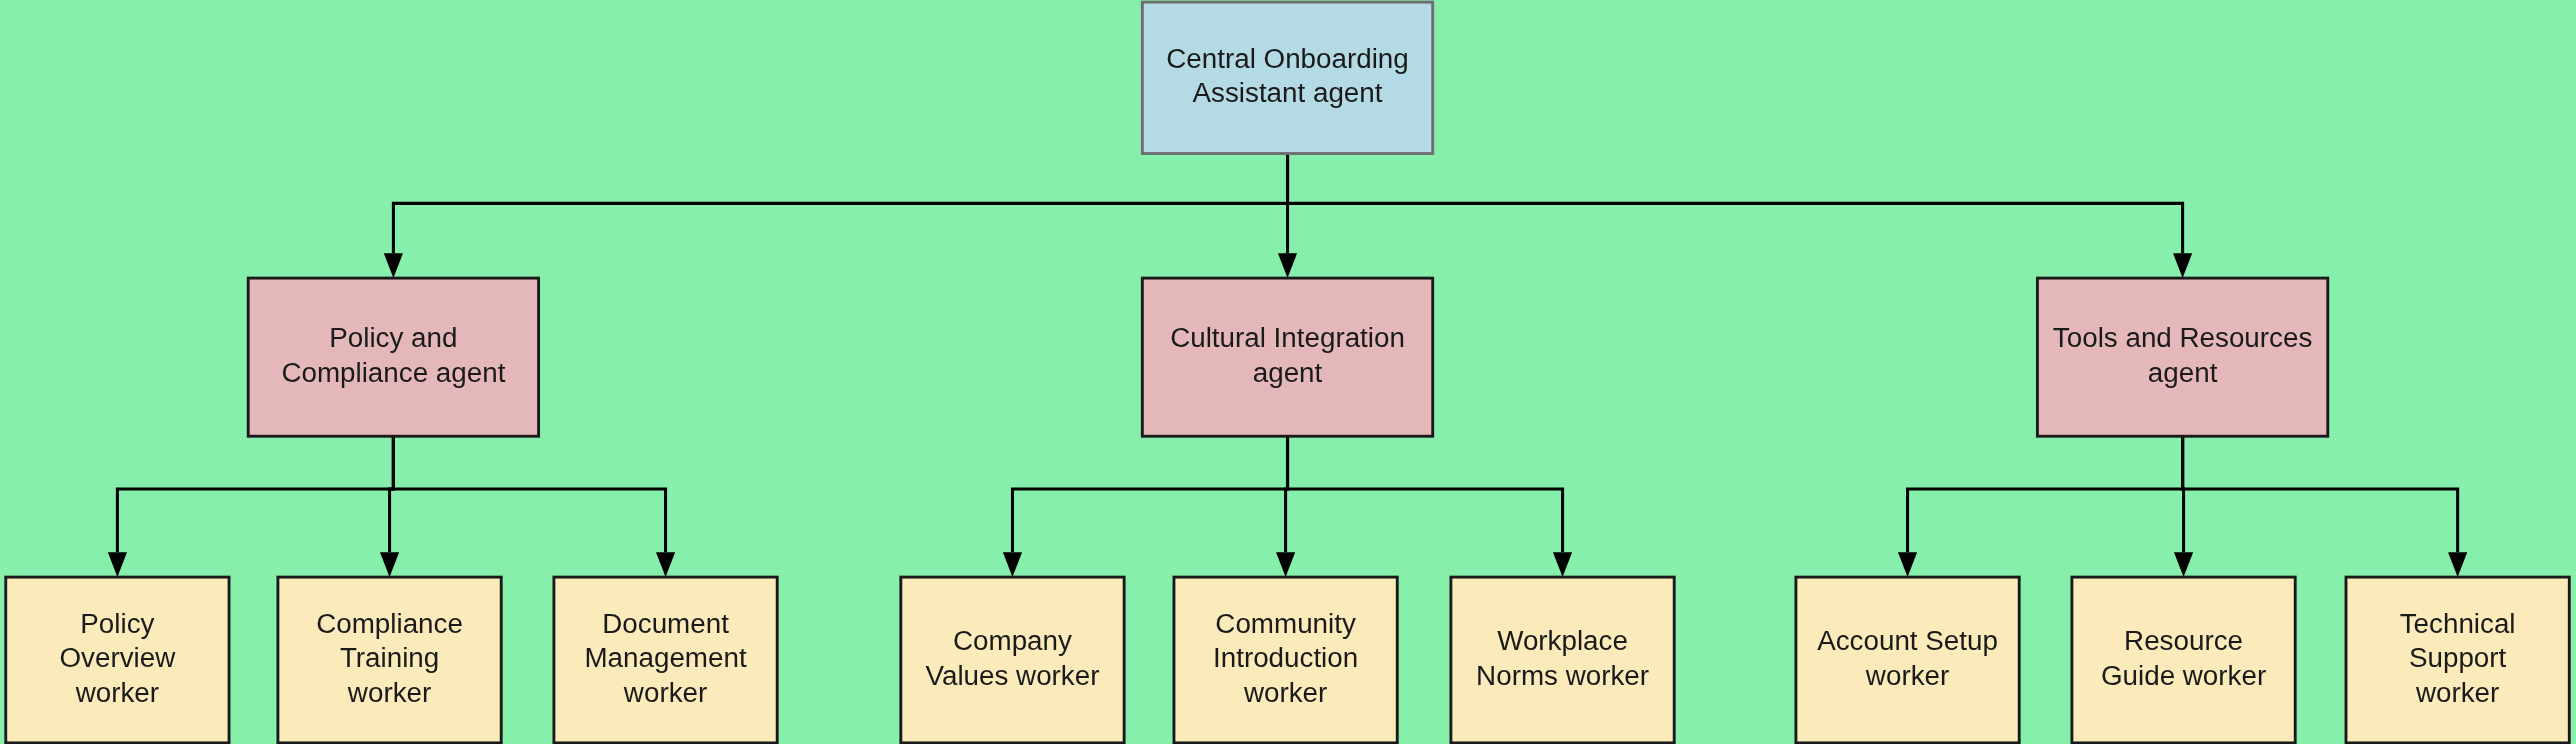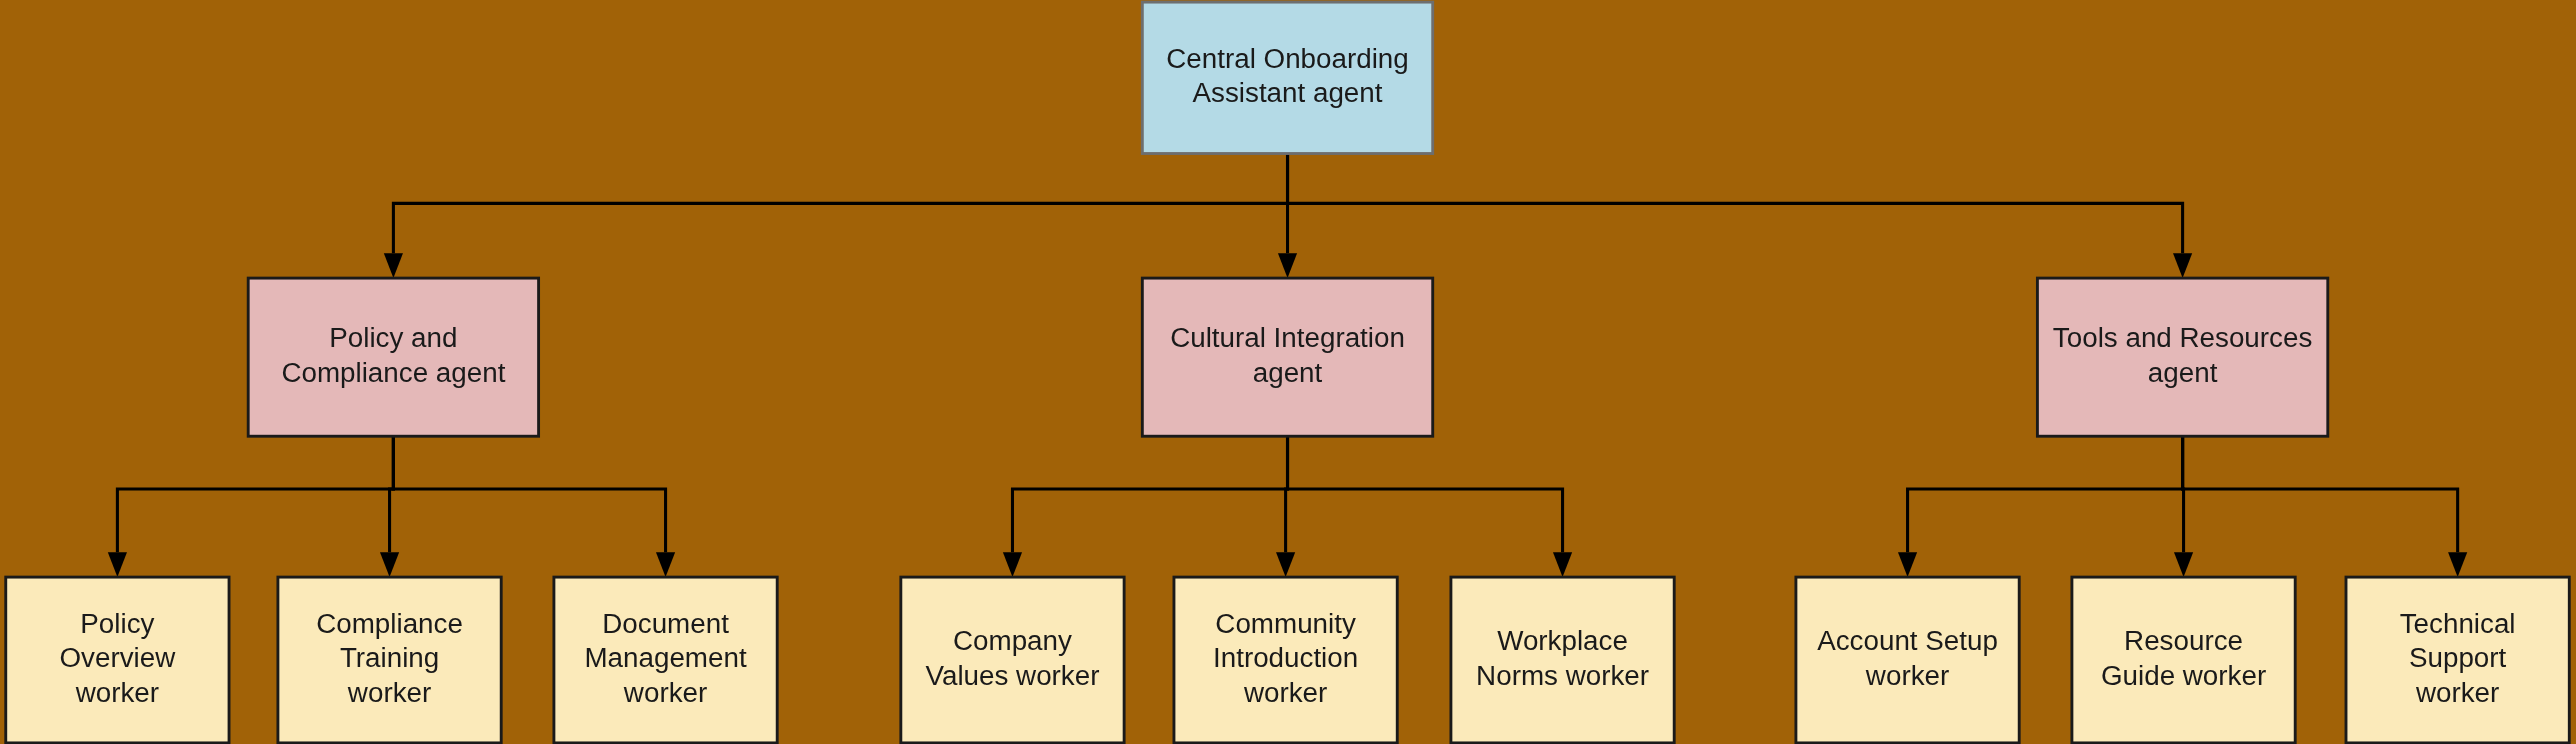--- a/index.html
+++ b/index.html
@@ -11,21 +11,21 @@
   body {
     width: 2576px;
     height: 745px;
     overflow: hidden;
     font-family: "Liberation Sans", sans-serif;
   }
   #diagram-root {
     position: relative;
     width: 2576px;
     height: 745px;
-    background: #a16207;
+    background: #86efac;
   }
   svg#flow-svg {
     position: absolute;
     left: 0;
     top: 0;
     width: 2576px;
     height: 745px;
     display: block;
   }
   .node-box {

